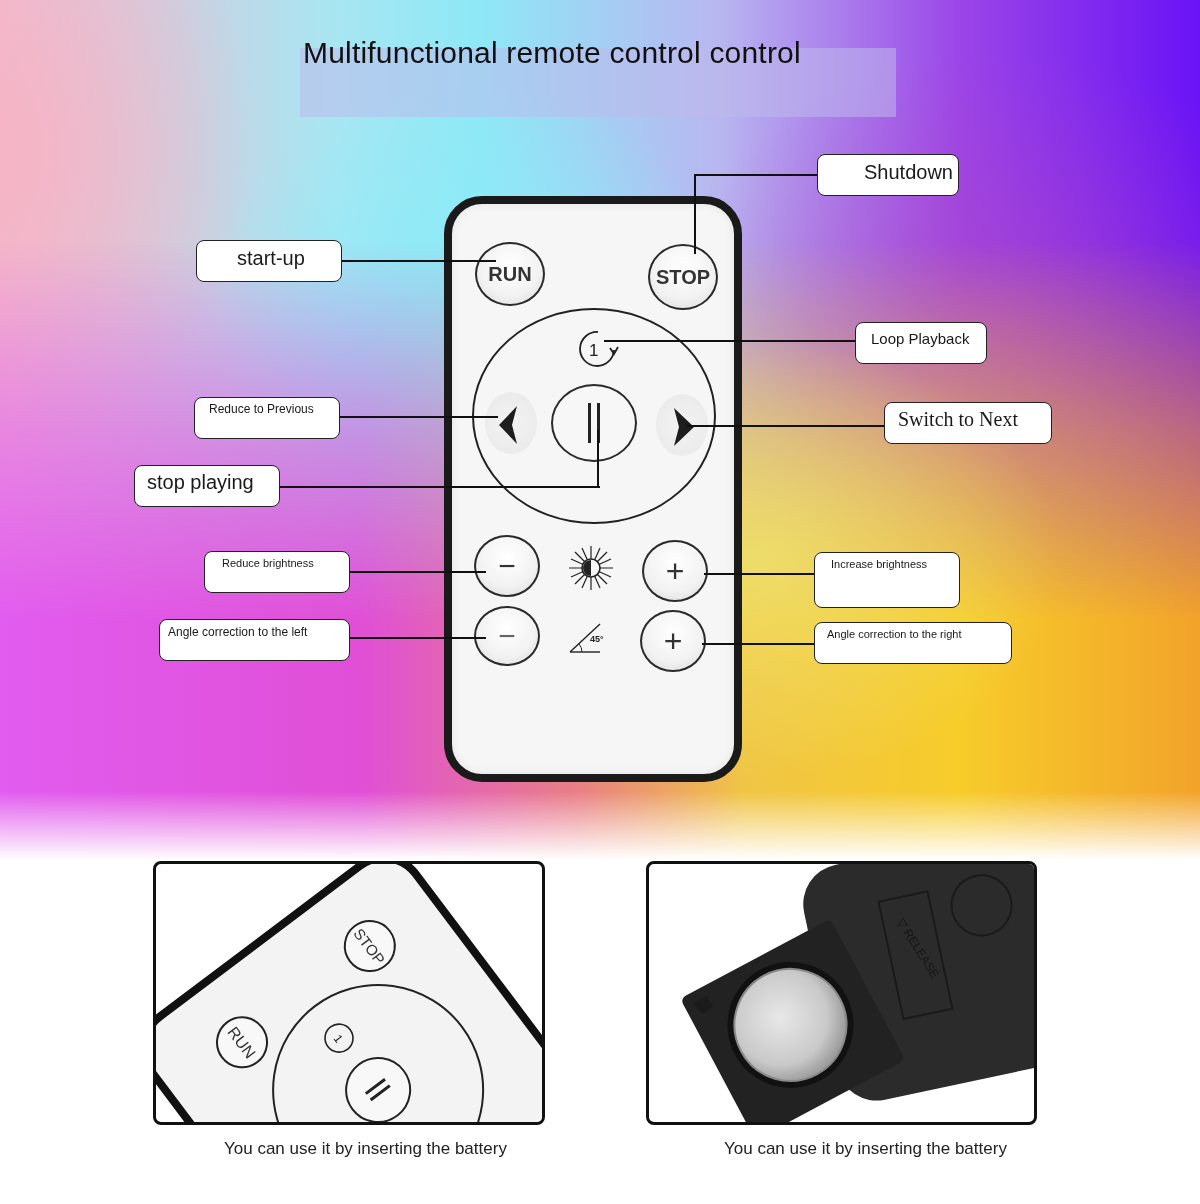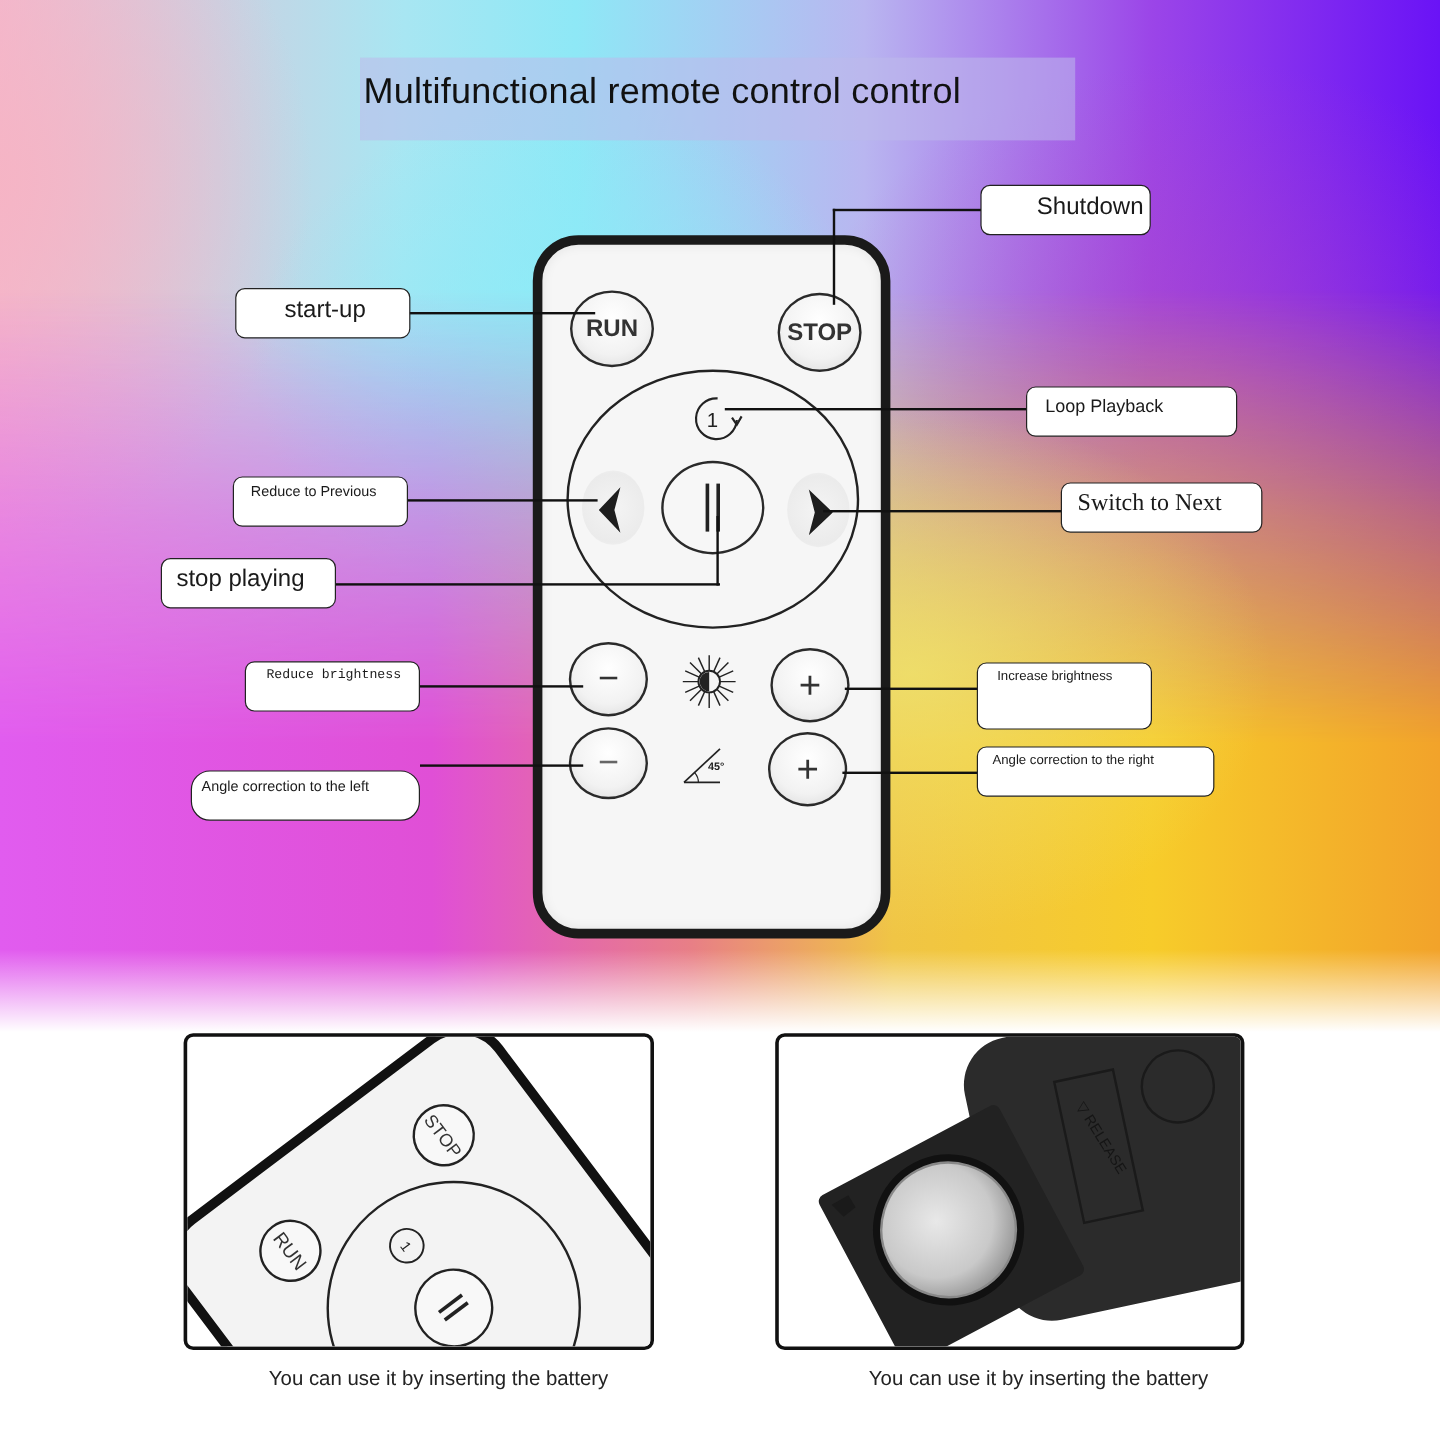--- a/index.html
+++ b/index.html
@@ -33,21 +33,21 @@
   }
   .hero .fade {
     background: linear-gradient(180deg, rgba(255,255,255,0) 92%, #ffffff 100%);
   }
 
   .title-band {
     position: absolute; left: 300px; top: 48px; width: 596px; height: 69px;
     background: rgba(190,185,235,0.55);
   }
   .title {
-    position: absolute; left: 303px; top: 60px; font-size: 30px; letter-spacing: 0.2px;
+    position: absolute; left: 303px; top: 36px; font-size: 30px; letter-spacing: 0.2px;
     color: #111; white-space: nowrap;
   }
 
   
   .remote {
     position: absolute; left: 444px; top: 196px; width: 298px; height: 586px;
     background: #f6f6f6; border: 8px solid #1a1a1a; border-radius: 38px;
     box-shadow: inset 0 0 10px rgba(0,0,0,0.08);
   }
   .rbtn {
@@ -181,39 +181,39 @@
 <div class="line" style="left:704px;top:573px;width:112px;height:2px;"></div>
 <div class="line" style="left:350px;top:637px;width:136px;height:2px;"></div>
 <div class="line" style="left:702px;top:643px;width:114px;height:2px;"></div>
 
 <div class="callout" style="left:817px;top:154px;width:142px;height:42px;font-size:20px;padding:6px 0 0 46px;">
   <span>Shutdown</span>
 </div>
 <div class="callout" style="left:196px;top:240px;width:146px;height:42px;font-size:20px;padding:6px 0 0 40px;">
   <span>start-up</span>
 </div>
-<div class="callout" style="left:855px;top:322px;width:176px;height:42px;font-size:15px;padding:7px 0 0 15px;">
+<div class="callout" style="left:855px;top:322px;width:132px;height:42px;font-size:15px;padding:7px 0 0 15px;">
   <span>Loop Playback</span>
 </div>
 <div class="callout" style="left:194px;top:397px;width:146px;height:42px;font-size:12px;padding:4px 0 0 14px;">
   <span>Reduce to Previous</span>
 </div>
 <div class="callout" style="left:884px;top:402px;width:168px;height:42px;font-size:20px;padding:5px 0 0 13px;font-family:Liberation Serif, serif;">
   <span>Switch to Next</span>
 </div>
 <div class="callout" style="left:134px;top:465px;width:146px;height:42px;font-size:20px;padding:5px 0 0 12px;">
   <span>stop playing</span>
 </div>
-<div class="callout" style="left:204px;top:551px;width:146px;height:42px;font-size:11px;padding:5px 0 0 17px;font-family:Liberation Mono, monospace;">
+<div class="callout" style="left:204px;top:551px;width:146px;height:42px;font-size:11px;padding:5px 0 0 17px;">
   <span>Reduce brightness</span>
 </div>
 <div class="callout" style="left:814px;top:552px;width:146px;height:56px;font-size:11px;padding:5px 0 0 16px;">
   <span>Increase brightness</span>
 </div>
-<div class="callout" style="left:159px;top:642px;width:191px;height:42px;font-size:12px;padding:5px 0 0 8px;border-radius:16px;">
+<div class="callout" style="left:159px;top:619px;width:191px;height:42px;font-size:12px;padding:5px 0 0 8px;">
   <span>Angle correction to the left</span>
 </div>
 <div class="callout" style="left:814px;top:622px;width:198px;height:42px;font-size:11px;padding:5px 0 0 12px;">
   <span>Angle correction to the right</span>
 </div>
 
 <div class="panel" style="left:153px;top:861px;width:392px;height:264px;">
   <svg width="386" height="258" viewBox="0 0 386 258">
     <g transform="translate(230,170) rotate(-37)">
       <rect x="-210" y="-150" width="330" height="420" rx="40" fill="#f3f3f3" stroke="#111" stroke-width="8"></rect>

